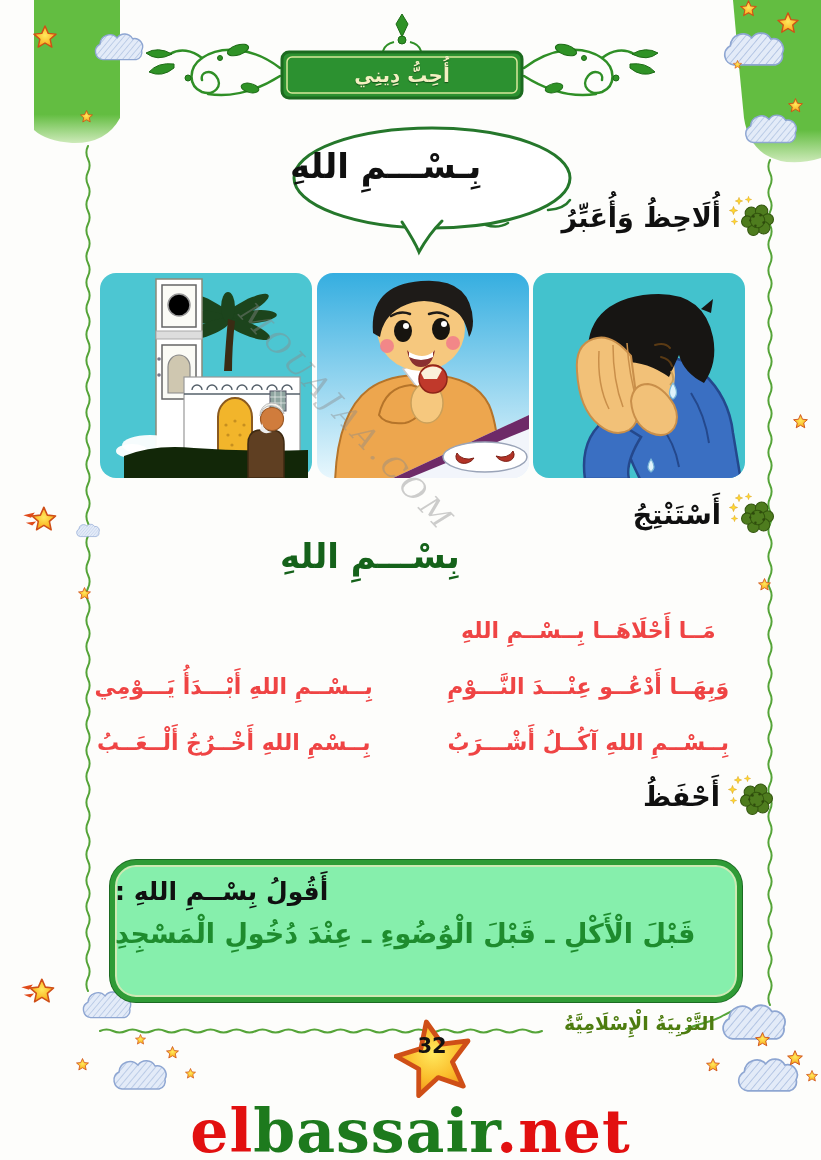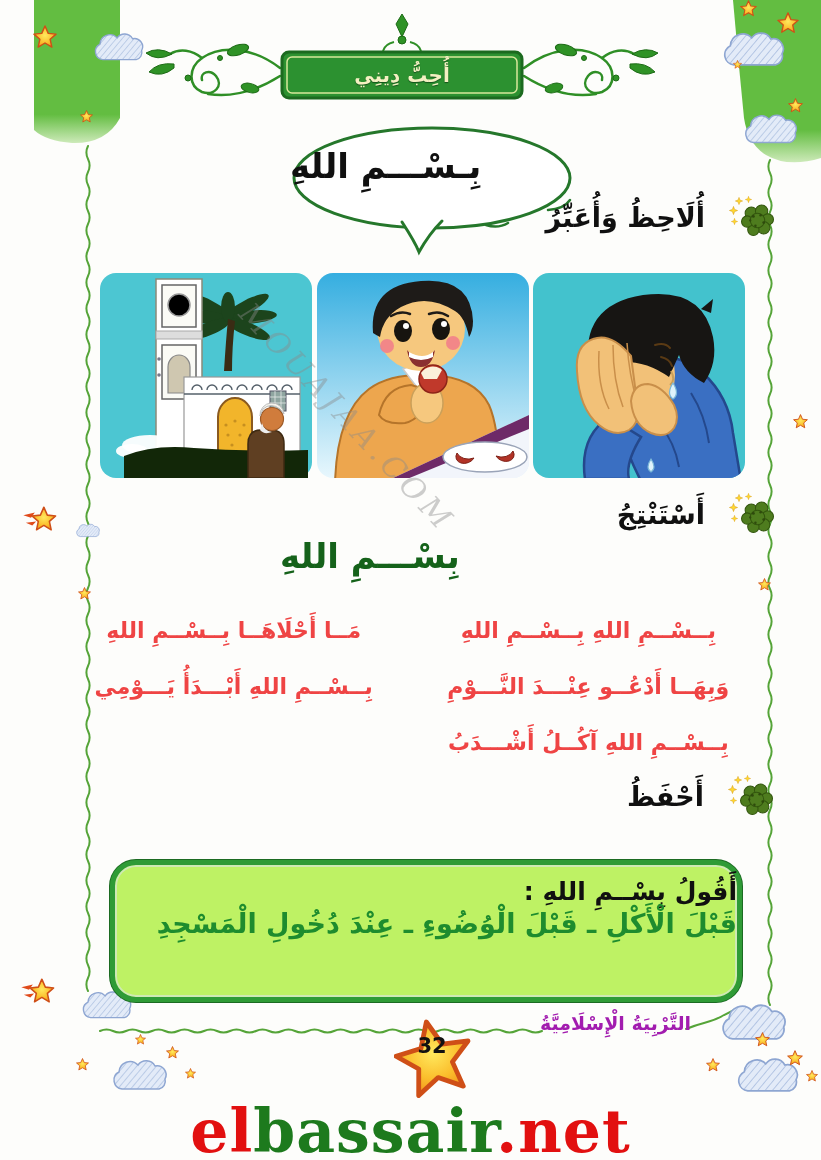--- a/index.html
+++ b/index.html
@@ -9,21 +9,21 @@
   #decor{position:absolute;left:0;top:0;z-index:0;pointer-events:none}
   
   .header{position:absolute;left:142px;top:12px;width:520px;height:96px;z-index:2}
   .banner-title{position:absolute;left:140px;top:40px;width:240px;height:46px;line-height:46px;
     text-align:center;color:#f4f0c2;font-weight:bold;font-size:20px;text-shadow:0 1px 1px #14521a}
   
   .bubble{position:absolute;left:290px;top:124px;width:290px;height:132px;z-index:2}
   .bubble-text{position:absolute;left:0;top:22px;width:278px;text-align:left;font-size:34px;
     font-weight:bold;color:#101010}
   
-  .sec-label{position:absolute;display:flex;align-items:center;gap:24px;z-index:2}
+  .sec-label{position:absolute;display:flex;align-items:center;gap:8px;z-index:2}
   .sec-label .sec-text{font-size:27px;font-weight:bold;color:#101010;white-space:nowrap}
   .clover-wrap{display:inline-block;width:46px;height:42px;flex:0 0 auto}
   #sec-observe{left:575px;top:192px;width:200px;height:50px}
   #sec-conclude{left:585px;top:488px;width:190px;height:52px}
   #sec-memorize{left:596px;top:770px;width:178px;height:52px}
   
   .pic{position:absolute;top:273px;width:212px;height:205px;z-index:2}
   #pic-mosque{left:100px}
   #pic-eating{left:317px}
   #pic-face{left:533px}
@@ -31,27 +31,27 @@
     transform-origin:left top;font-family:"DejaVu Serif",serif;font-style:italic;
     font-size:30px;letter-spacing:5px;color:#8a8a8a;opacity:.42;white-space:nowrap}
   
   .lesson-title{position:absolute;left:280px;top:536px;width:300px;text-align:left;
     font-size:34px;font-weight:bold;color:#15621a;z-index:2}
   .poem{position:absolute;left:70px;top:602px;width:682px;z-index:2}
   .poem-row{display:flex;justify-content:space-between;align-items:center;height:56px}
   .hemistich{width:48%;text-align:center;font-size:22px;font-weight:bold;color:#ef4444;white-space:nowrap}
   
   .memo-box{position:absolute;left:110px;top:860px;width:632px;height:142px;z-index:2;
-    border:5px solid #2f9b36;border-radius:26px;background:#bef264;
-    box-shadow:0 0 0 1px #1c6b22, inset 0 0 0 2px #cfe9b4;text-align:right;padding-top:12px}
+    border:5px solid #2f9b36;border-radius:26px;background:#86efac;
+    box-shadow:0 0 0 1px #1c6b22, inset 0 0 0 2px #cfe9b4;text-align:left;padding-top:12px}
   .memo-heading{font-size:25px;font-weight:bold;color:#101010}
-  .memo-line{margin-top:2px;font-size:27px;font-weight:bold;color:#1e8c2e}
-  
-  .subject{position:absolute;left:540px;top:1012px;width:175px;text-align:left;
-    font-size:19px;font-weight:bold;color:#a21caf;z-index:2}
+  .memo-line{margin-top:12px;font-size:27px;font-weight:bold;color:#1e8c2e}
+  
+  .subject{position:absolute;left:540px;top:1012px;width:175px;text-align:right;
+    font-size:19px;font-weight:bold;color:#4d7c0f;z-index:2}
   .star32{position:absolute;left:394px;top:1018px;width:80px;height:80px;z-index:2}
   .star32 .num{position:absolute;left:0;top:16px;width:76px;text-align:center;
     font-size:21px;font-weight:bold;color:#111}
   .website{position:absolute;left:0;top:1096px;width:821px;text-align:center;z-index:2;
     font-family:"DejaVu Serif",serif;font-weight:bold;font-size:60px;letter-spacing:1px}
   .site-red{color:#e21010}.site-green{color:#1d7a1d}
 </style>
 </head>
 <body>
 
@@ -350,29 +350,29 @@
           <use href="#sym-cloverstar" width="46" height="42"></use>
         </svg>
     </span>
     <span class="sec-text">أَسْتَنْتِجُ</span>
   </div>
 
   <div class="lesson-title" dir="rtl">بِسْـــمِ اللهِ</div>
 
   <div class="poem" dir="rtl">
     <div class="poem-row">
-      <span class="hemistich">بِــسْــمِ اللهِ  بِــسْــمِ اللهِ</span>
       <span class="hemistich">مَــا أَحْلَاهَــا بِــسْــمِ اللهِ</span>
     </div>
     <div class="poem-row">
       <span class="hemistich">وَبِهَــا أَدْعُــو عِنْـــدَ النَّـــوْمِ</span>
       <span class="hemistich">بِــسْــمِ اللهِ أَبْـــدَأُ يَـــوْمِي</span>
     </div>
     <div class="poem-row">
-      <span class="hemistich">بِــسْــمِ اللهِ  آكُــلُ أَشْـــدَبُ</span>
+      <span class="hemistich">بِــسْــمِ اللهِ  آكُــلُ أَشْـــرَبُ</span>
+      <span class="hemistich">بِــسْمِ اللهِ أَخْــرُجُ أَلْــعَــبُ</span>
     </div>
   </div>
 
   <div class="sec-label" id="sec-memorize" dir="rtl">
     <span class="clover-wrap">
       <svg width="46" height="42" viewBox="0 0 46 42">
           <use href="#sym-cloverstar" width="46" height="42"></use>
         </svg>
     </span>
     <span class="sec-text">أَحْفَظُ</span>

